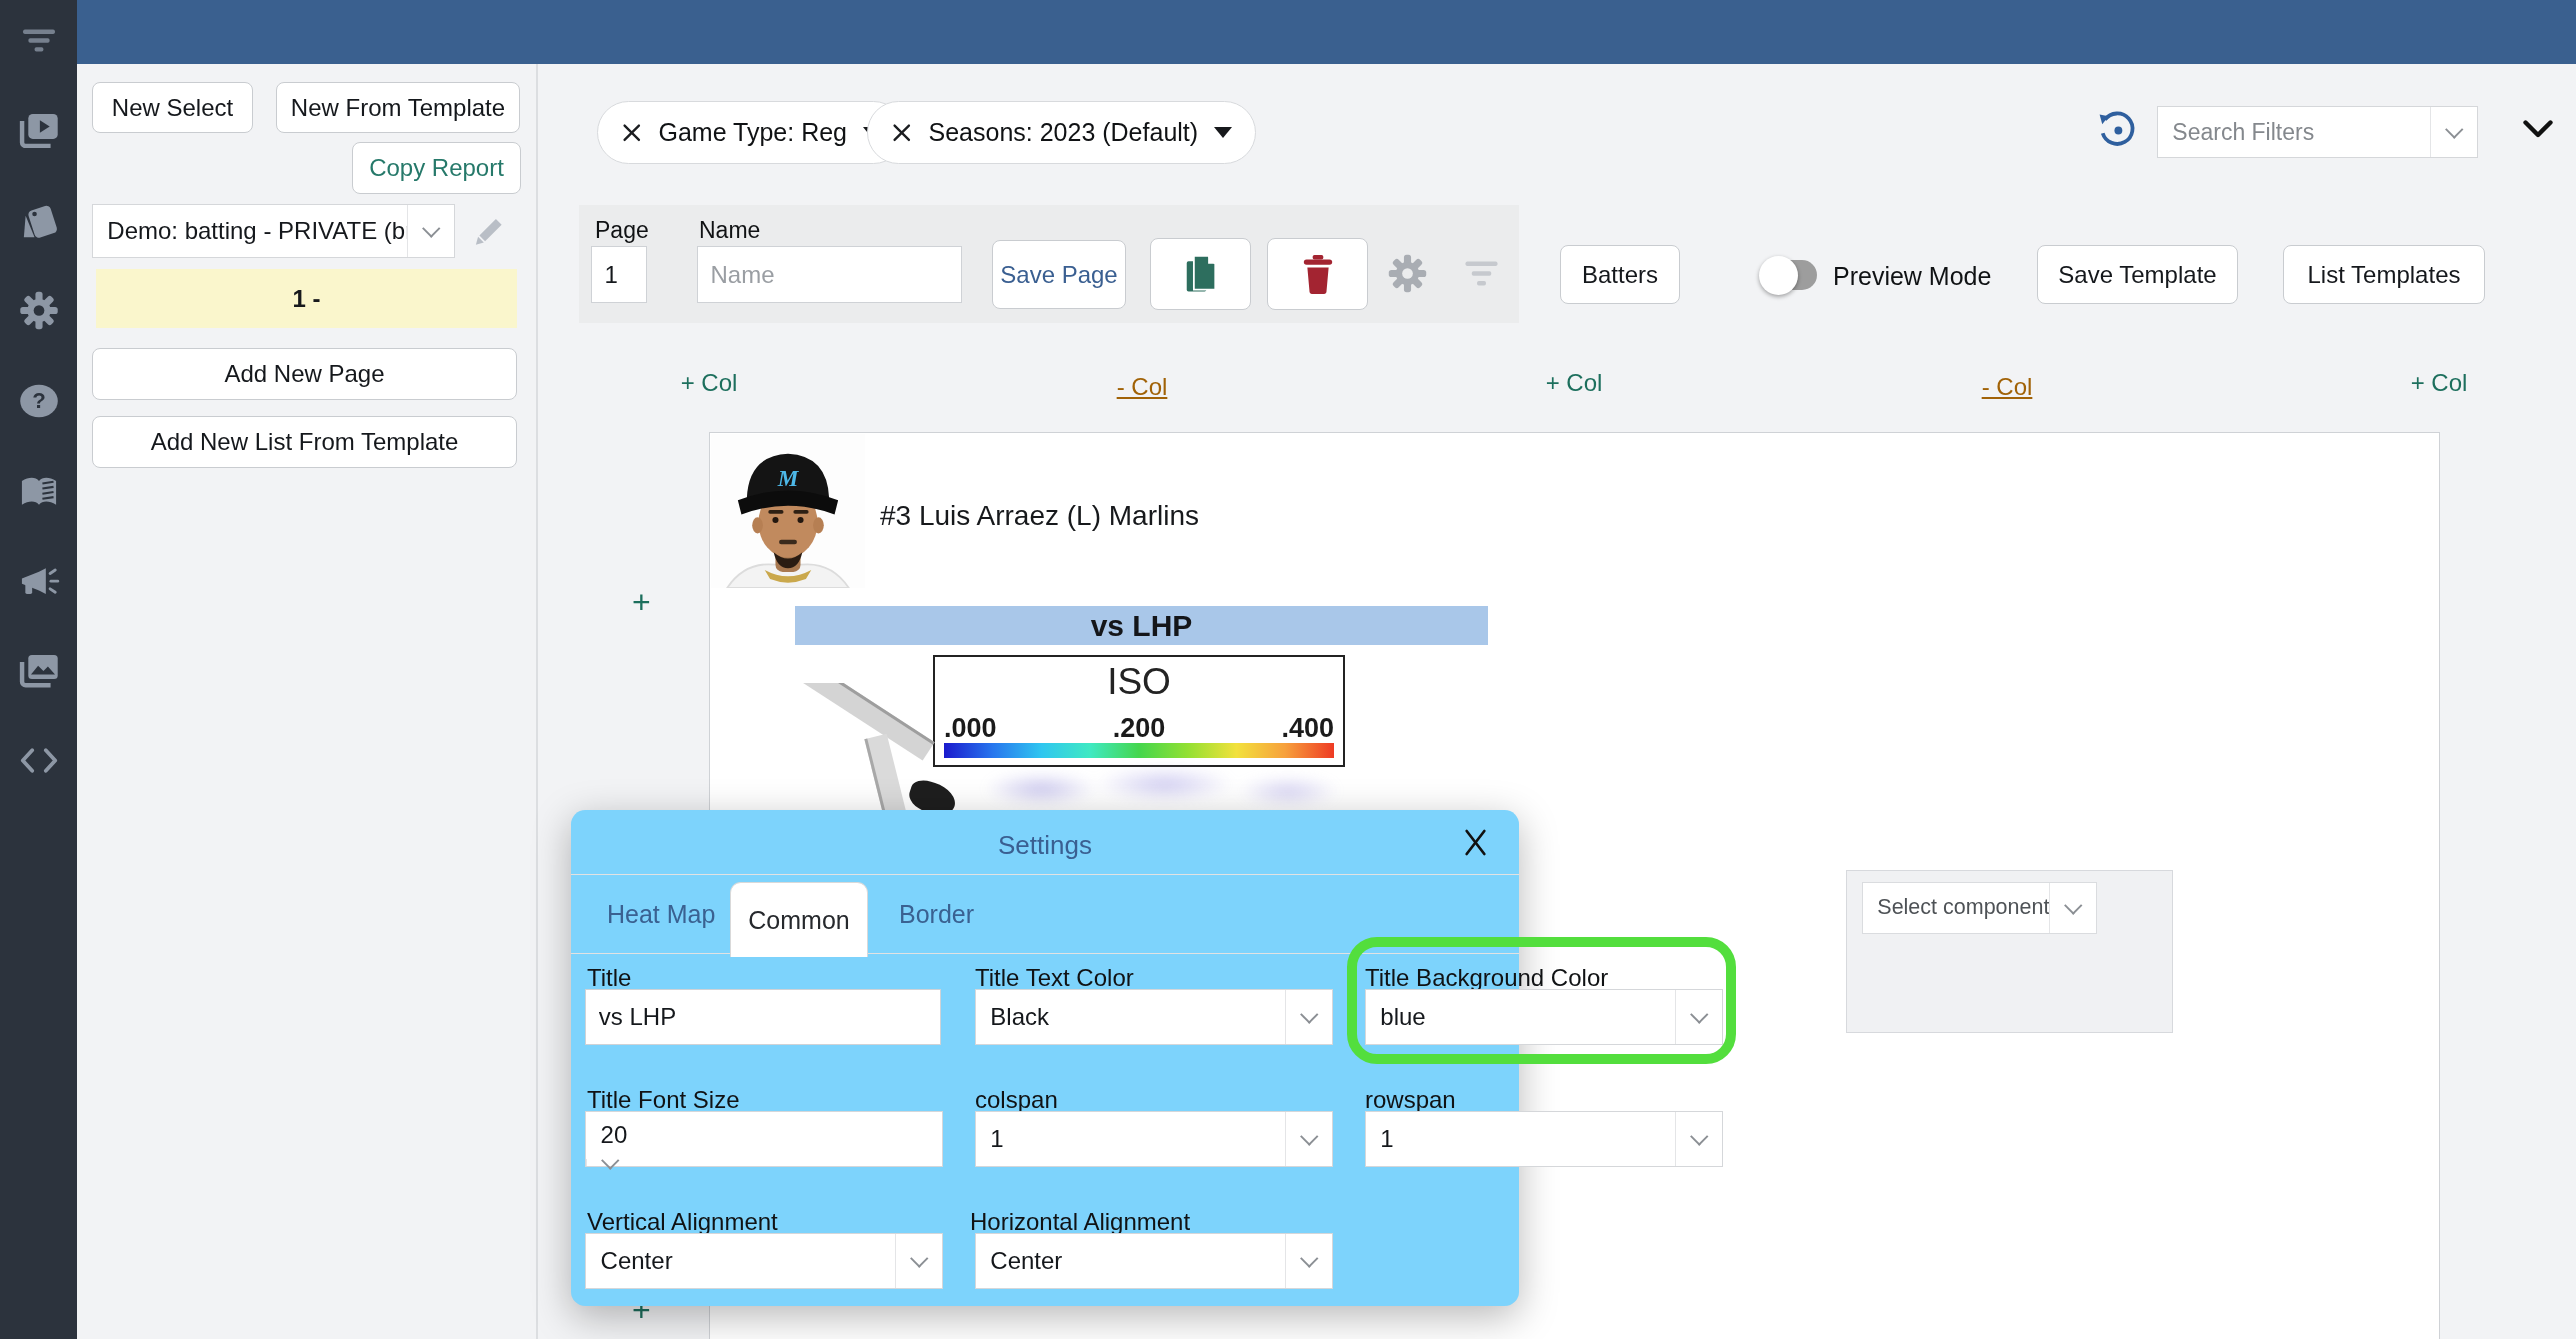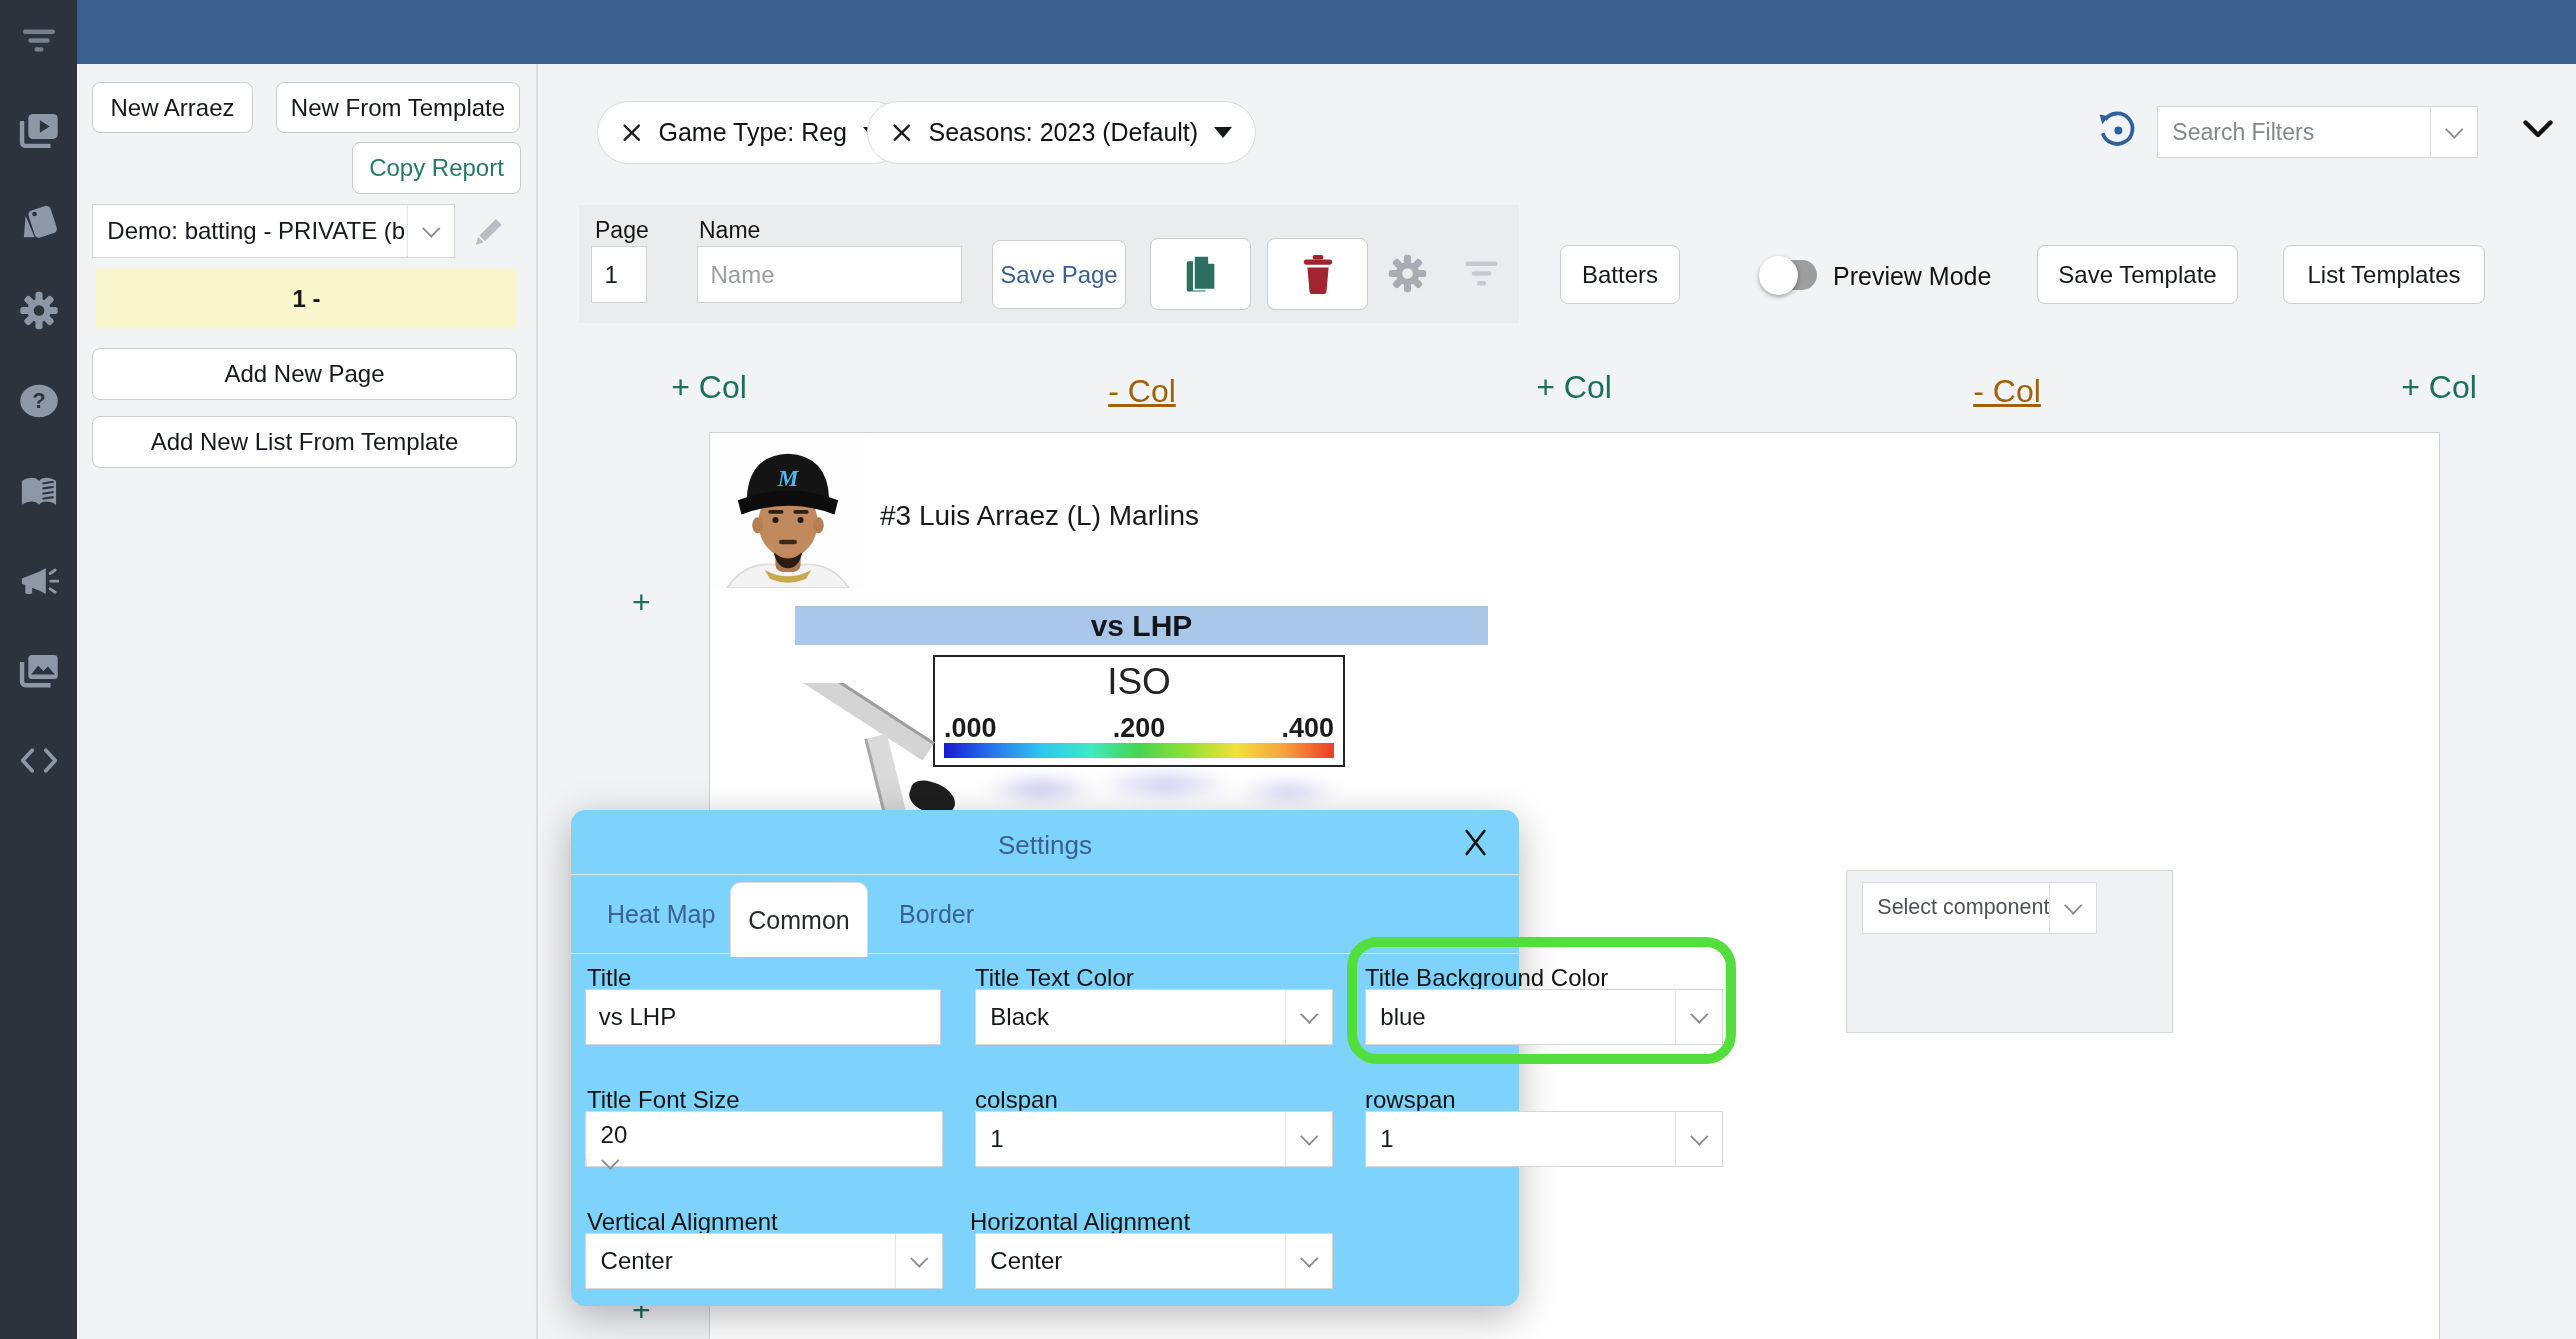--- a/index.html
+++ b/index.html
@@ -28,21 +28,21 @@
 
   .chip { position:absolute; display:flex; align-items:center; gap:16px; background:#fff; border:0.9px solid #d8dadd; border-radius:32px; padding:0 23px; height:63px; font-size:25px; font-weight:500; color:#101214; }
   .caret { width:0; height:0; border-left:9px solid transparent; border-right:9px solid transparent; border-top:11.6px solid #17191c; }
 
   input { font-family:"Liberation Sans", sans-serif; }
   .ipt { position:absolute; border:0.9px solid #cfd2d6; background:#fff; font-size:24px; color:#15181c; padding:0 12.5px; outline:none; }
   .ipt::placeholder { color:#9a9ea3; }
 
   .lbl { position:absolute; font-size:23px; color:#101214; white-space:nowrap; }
 
-  .colctl { position:absolute; transform:translateX(-50%); font-size:32px; font-weight:500; }
+  .colctl { position:absolute; transform:translateX(-50%); font-size:24px; font-weight:500; }
   .colctl.add { color:#1d6f5d; } .colctl.rem { color:#a16207;text-decoration:underline; }
 
   
   .card { left:709px; top:432px; width:1731px; height:908px; background:#fff; border:0.9px solid #cfd2d6; }
 
   .modal { left:571px; top:810px; width:948px; height:496px; background:#7dd3fc; border-radius:14.3px;
            box-shadow:0 10.7px 39px rgba(0,0,0,.28); z-index:40; }
   .mfield-label { position:absolute; font-size:24px; color:#101214; white-space:nowrap; }
   .msel { height:56px; }
   .ring { position:absolute; border:10px solid #53de3d; border-radius:30px; z-index:5; pointer-events:none; }
@@ -143,21 +143,21 @@
           <g fill="none" stroke="#8d97a5" stroke-width="4.4" stroke-linecap="round" stroke-linejoin="round">
             <polyline points="16,4 5,16 16,28"></polyline>
             <polyline points="32,4 43,16 32,28"></polyline>
           </g>
         </svg>
     </span>
   </div>
 
   <div class="abs vdivider"></div>
 
-  <button class="btn" style="left:92px; top:82px; width:161px; height:51px;">New Arraez</button>
+  <button class="btn" style="left:92px; top:82px; width:161px; height:51px;">New Select</button>
   <button class="btn" style="left:276px; top:82px; width:244px; height:51px;">New From Template</button>
   <button class="btn teal" style="left:352px; top:142px; width:169px; height:52px;">Copy Report</button>
 
   <div class="sel" style="left:92px; top:204px; width:363px; height:54px;">
     <span class="val">Demo: batting - PRIVATE (brad...</span>
     <span class="chbox">
         <span class="chev"></span>
       </span>
   </div>
   <span class="abs" style="left:469px; top:215px;">

